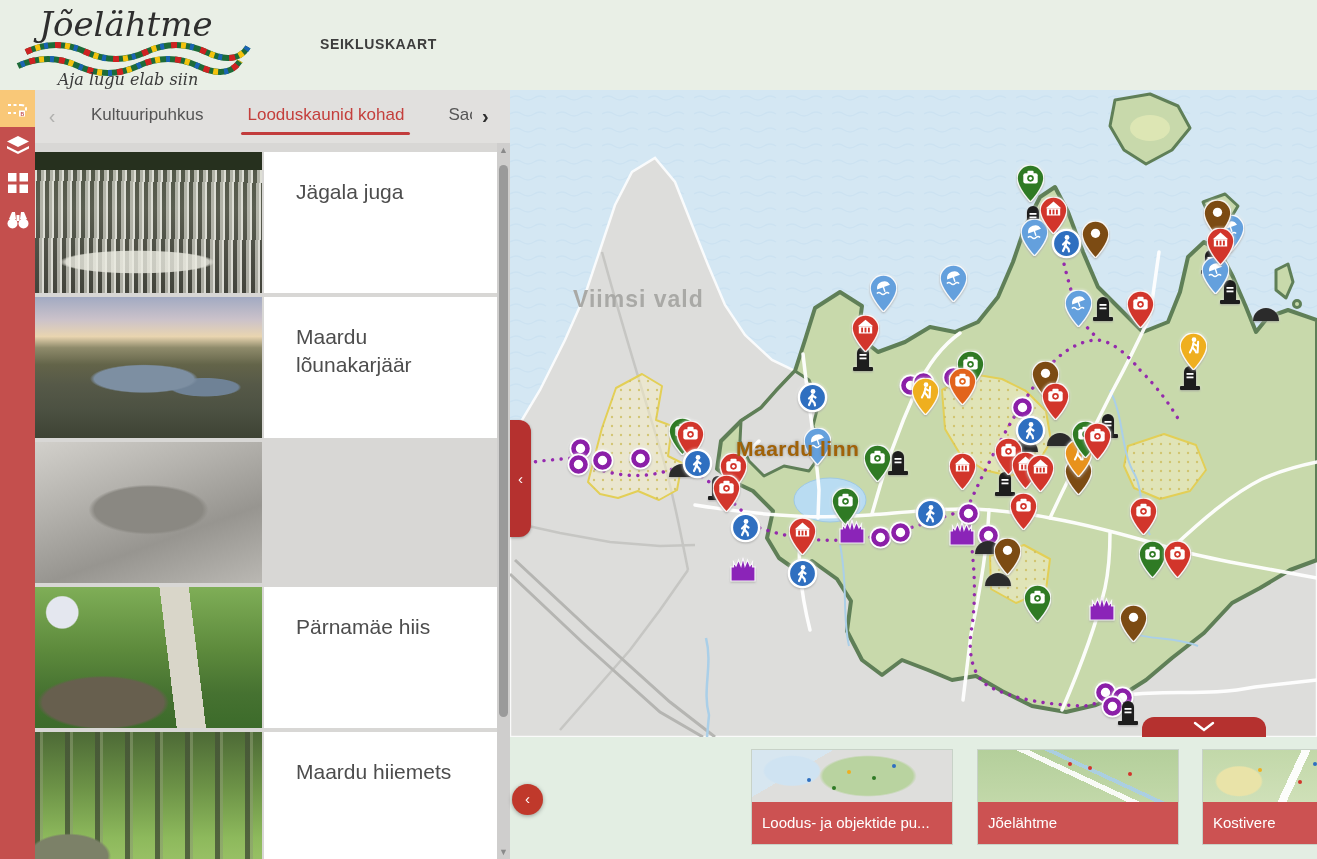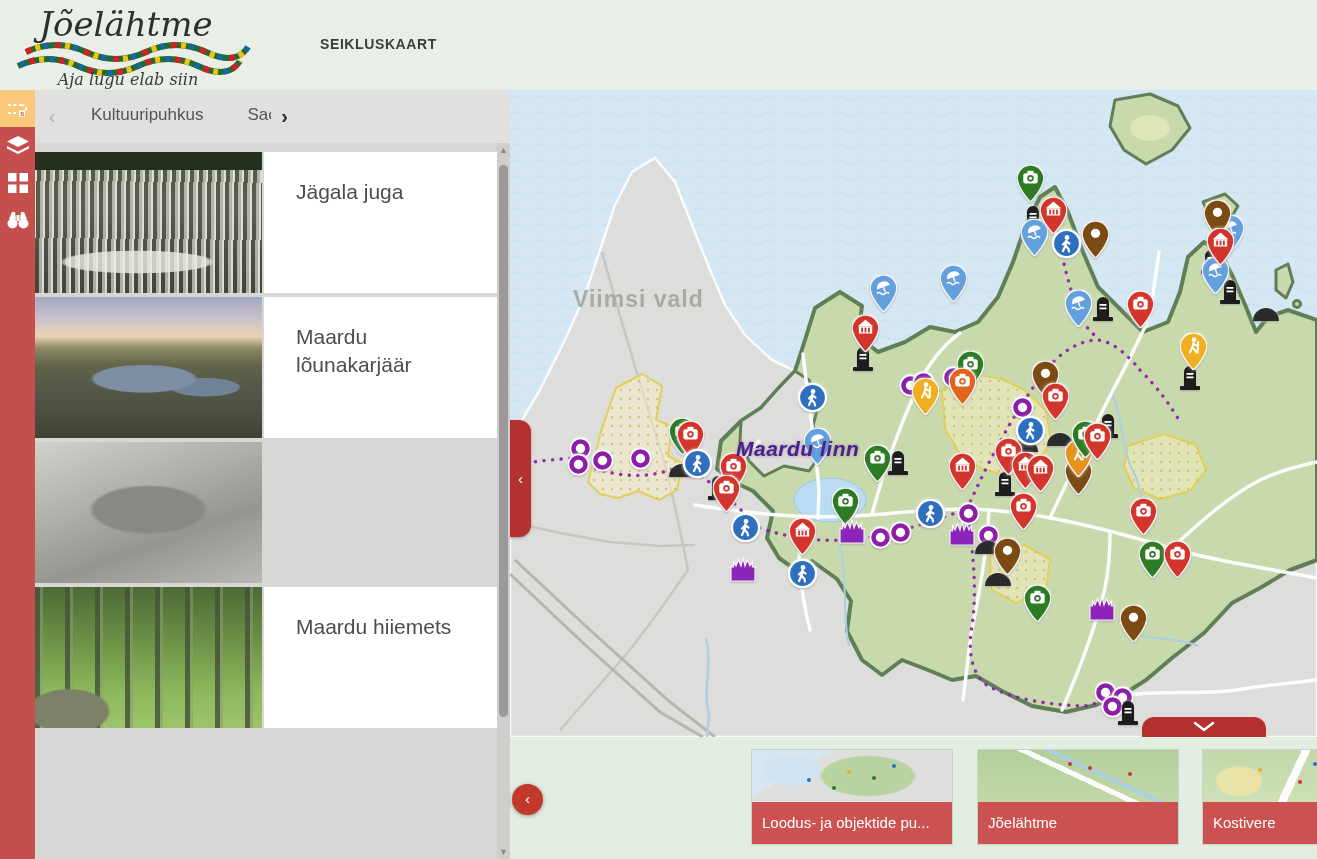--- a/index.html
+++ b/index.html
@@ -60,21 +60,21 @@
   .vscroll { position:absolute; right:0; top:53px; width:13px; height:716px; background:#cfcecd; }
   .vscroll .arrow { position:absolute; left:0; width:13px; height:14px; font-size:9px; color:#8a8a8a; text-align:center; line-height:14px; cursor:pointer; }
   .vscroll .arrow.up { top:0; } .vscroll .arrow.down { bottom:0; }
   .vscroll .sthumb { position:absolute; left:2px; top:22px; width:9px; height:552px; background:#9a9a9a; border-radius:5px; cursor:pointer; }
 
   
   .map { position:absolute; left:510px; top:90px; width:807px; height:647px; overflow:hidden; background:#d4e7f3; }
   .map svg.base { position:absolute; left:0; top:0; }
   .map-label { position:absolute; font-weight:bold; white-space:nowrap; pointer-events:none; }
   .lbl-muted { color:#a9a9a6; font-size:23px; letter-spacing:1px;text-align:right; }
-  .lbl-light { color:#4c1d95; font-size:21px; letter-spacing:.5px; text-shadow:0 0 3px rgba(120,120,120,.8);font-style:italic; }
+  .lbl-light { color:#a16207; font-size:21px; letter-spacing:.5px; text-shadow:0 0 3px rgba(120,120,120,.8); }
   .marker { position:absolute; filter:drop-shadow(0 1px 1px rgba(0,0,0,.3)) drop-shadow(0 0 1.5px rgba(255,255,255,.85)); cursor:pointer; }
   .collapse-tab { position:absolute; left:0; top:330px; width:21px; height:117px; background:#b5312f; border-radius:0 12px 12px 0; color:#fff; display:flex; align-items:center; justify-content:center; font-size:15px; cursor:pointer; box-shadow:0 1px 3px rgba(0,0,0,.3); }
   .expand-btn { position:absolute; left:632px; top:627px; width:124px; height:20px; background:#b5312f; border-radius:12px 12px 0 0; color:#fff; display:flex; align-items:center; justify-content:center; cursor:pointer; }
   .expand-btn svg { display:block; }
 
   
   .bottombar { position:absolute; left:510px; top:737px; width:807px; height:122px; background:#e3eee3; }
   .bthumb { position:absolute; top:13px; width:200px; height:94px; background:#fff; box-shadow:0 0 0 1px #c8d2c8; cursor:pointer; }
   .bthumb .mini { position:absolute; left:0; top:0; width:200px; height:52px; }
   .bthumb .blabel { position:absolute; left:0; bottom:0; width:200px; height:42px; background:#cc5252; color:#fff; font-size:15px; line-height:42px; padding-left:10px; white-space:nowrap; overflow:hidden; }
@@ -168,38 +168,45 @@
             </g>
           </svg>
         </span>
       </div>
     </div>
 
   <div class="panel">
     <div class="tabbar" id="tabbar">
         <div class="tab-arrow">‹</div>
         <div class="tab">Kultuuripuhkus</div>
+        <div class="tab active">Looduskaunid kohad</div>
         <div class="tab trunc">Sac</div>
         <div class="tab-arrow next">›</div>
       </div>
     <div class="list" id="poiList">
         <div class="row">
           <div class="thumb img-falls"></div>
           <div class="card">
             <div class="title">Jägala juga</div>
           </div>
         </div>
         <div class="row">
           <div class="thumb img-quarry"></div>
           <div class="card">
             <div class="title">Maardu lõunakarjäär</div>
           </div>
         </div>
         <div class="row">
           <div class="thumb img-hillfort"></div>
+        </div>
+        <div class="row">
+          <div class="thumb img-hiis"></div>
+          <div class="card">
+            <div class="title">Pärnamäe hiis</div>
+          </div>
         </div>
         <div class="row">
           <div class="thumb img-forest"></div>
           <div class="card">
             <div class="title">Maardu hiiemets</div>
           </div>
         </div>
       </div>
     <div class="vscroll">
       <div class="arrow up">▲</div>

